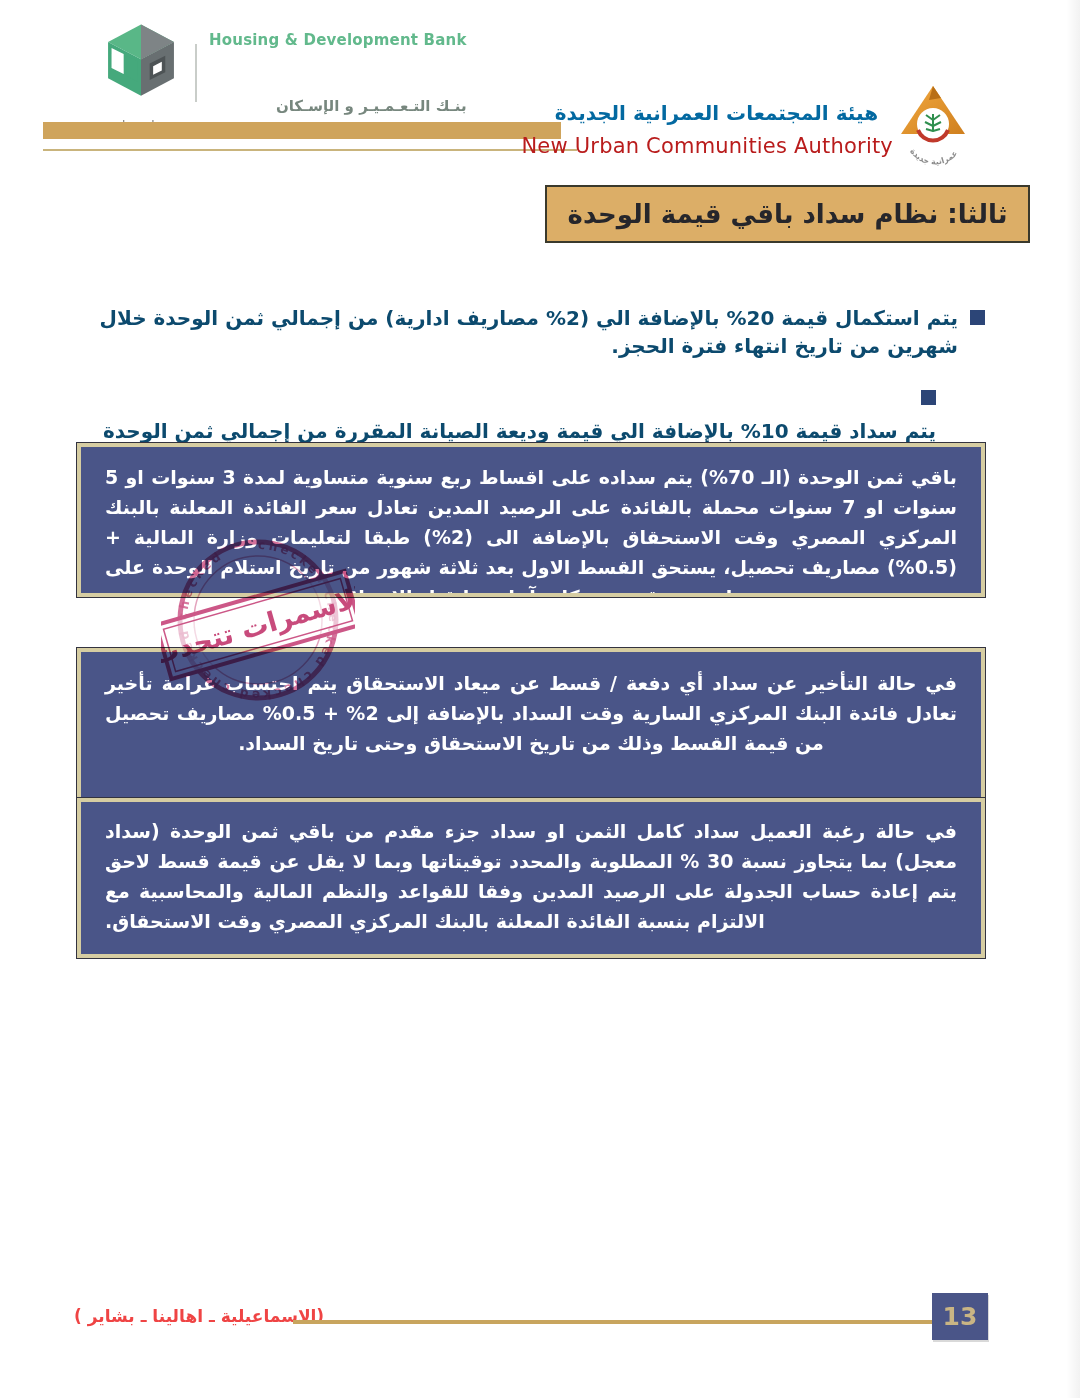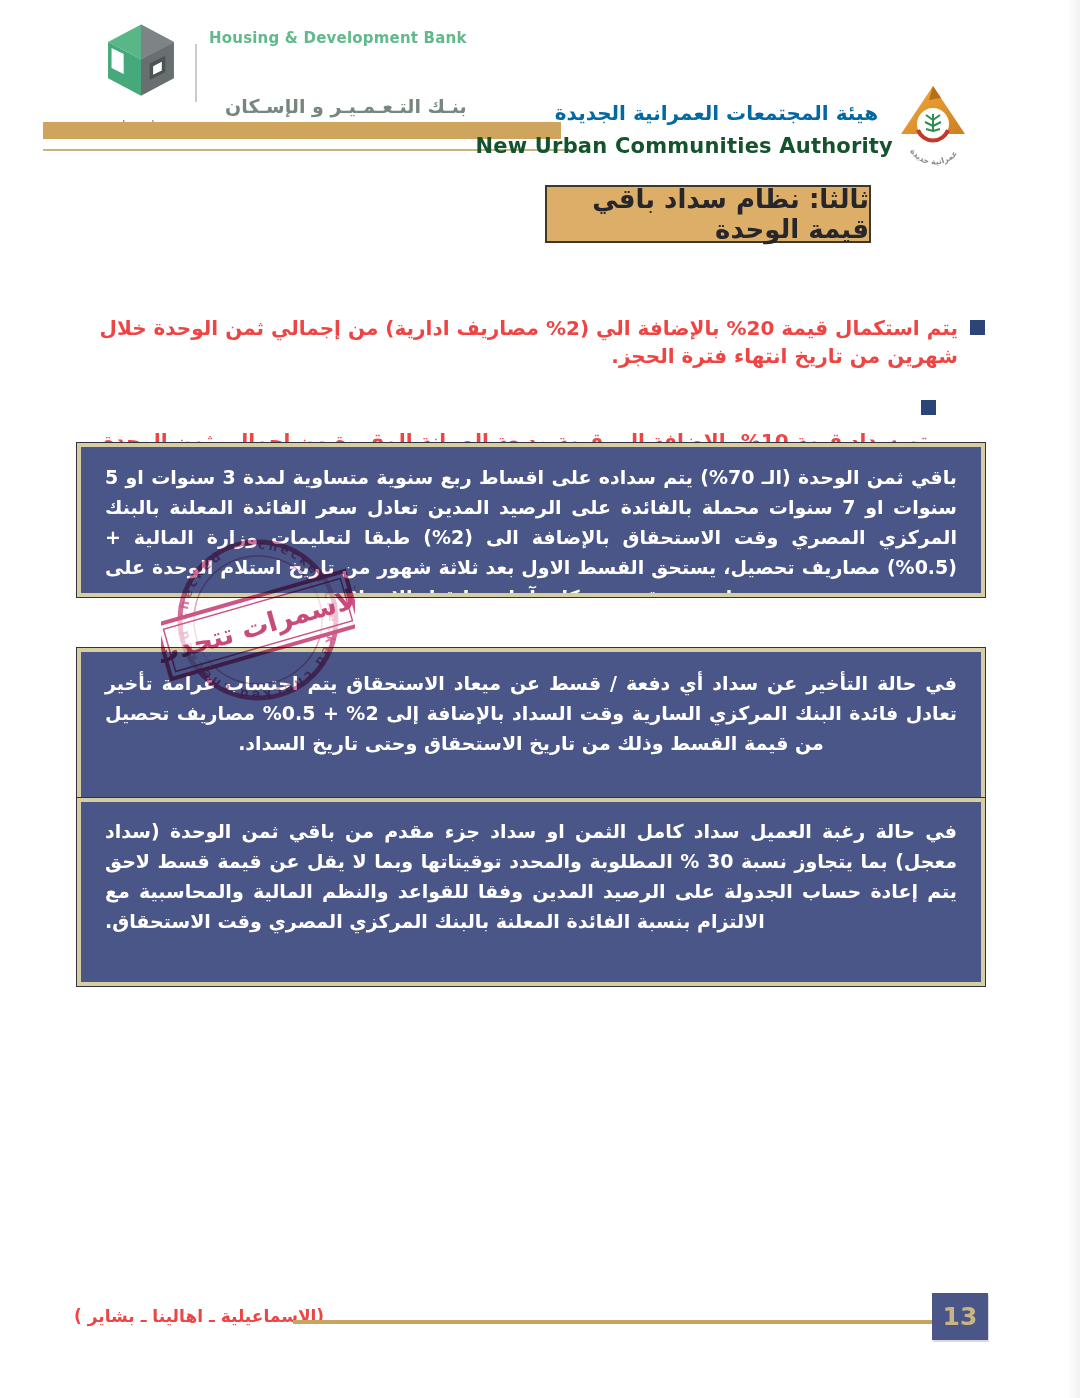--- a/index.html
+++ b/index.html
@@ -11,55 +11,55 @@
   }
   .rtl { direction:rtl; unicode-bidi:plaintext; }
 
   
   .bank-logo { position:absolute; left:93px; top:22px; display:flex; align-items:center; }
   .cube-wrap { display:flex; flex-direction:column; align-items:center; width:96px; }
   .cube-wrap .bank-word { font-size:14px; color:#8d8d8d; letter-spacing:1px; margin-top:18px; }
   .logo-divider { width:2px; height:58px; background:#c9cdc9; margin:0 12px 10px 6px; }
   .bank-text { display:flex; flex-direction:column; padding-bottom:10px;gap:37px; }
   .bank-text .en { font-size:15px; font-weight:bold; color:#62b98c; letter-spacing:.2px; }
-  .bank-text .ar { font-size:19px; font-weight:bold; color:#77877e; margin-top:11px; letter-spacing:1px; }
+  .bank-text .ar { font-size:15px; font-weight:bold; color:#77877e; margin-top:11px; letter-spacing:1px; }
 
   
   .gold-bar  { position:absolute; left:43px; top:122px; width:518px; height:17px; background:#cfa45c; }
   .gold-line { position:absolute; left:43px; top:149px; width:534px; height:2px; background:#c9b47c; }
   .nuca-ar { position:absolute; right:202px; top:101px; font-size:20px; font-weight:bold; color:#0369a1; }
-  .nuca-en { position:absolute; right:187px; top:134px; font-size:21px; font-weight:bold; color:#14532d; letter-spacing:.2px; }
+  .nuca-en { position:absolute; right:187px; top:134px; font-size:21px; font-weight:normal; color:#b91c1c; letter-spacing:.2px; }
   .nuca-logo { position:absolute; left:899px; top:84px; }
 
   
   .section-title {
-    position:absolute; left:545px; top:185px; width:326px; height:58px;
+    position:absolute; left:545px; top:185px; width:485px; height:58px;
     background:#dcae67; border:2px solid #3a392c;
     display:flex; align-items:center; justify-content:center;
     font-size:26px; font-weight:bold; color:#26262b;
   }
 
   
-  .bullets { position:absolute; left:80px; top:314px; width:905px; color:#ef4444; font-weight:bold; font-size:20px; line-height:28px; }
+  .bullets { position:absolute; left:80px; top:304px; width:905px; color:#0c4a6e; font-weight:bold; font-size:20px; line-height:28px; }
   .bullet { display:flex; gap:12px; }
   .bullet + .bullet { margin-top:24px; margin-left:0; }
   .bullet.inset { margin-right:49px;flex-direction:column; }
   .bullet-square { flex:0 0 15px; width:15px; height:15px; background:#2c4577; margin-top:6px; }
 
   
   .navy-box {
     position:absolute; left:77px; width:908px;
     background:#4a5588; border:4px solid #d6cda2;
     box-shadow:0 0 0 1px #33333f;
     color:#ffffff; font-weight:bold; font-size:19px; line-height:30px;
     text-align:justify; text-align-last:center; overflow:hidden;
   }
   .box-1 { top:443px; height:154px; padding:15px 24px 10px; }
   .box-2 { top:648px; height:155px; padding:16px 24px 10px; }
-  .box-3 { top:798px; height:188px; padding:14px 24px 10px; text-align-last:left; }
+  .box-3 { top:798px; height:160px; padding:14px 24px 10px; text-align-last:left; }
 
   
   .stamp { position:absolute; left:161px; top:525px; width:194px; height:190px;
            mix-blend-mode:multiply; opacity:.93; pointer-events:none; }
 
   
   .footer-projects { position:absolute; left:74px; top:1306px; font-size:17px; font-weight:bold; color:#ef4444; }
   .footer-line { position:absolute; left:293px; top:1320px; width:640px; height:4px; background:#c8a55e; }
   .page-number {
     position:absolute; left:932px; top:1293px; width:56px; height:47px;

